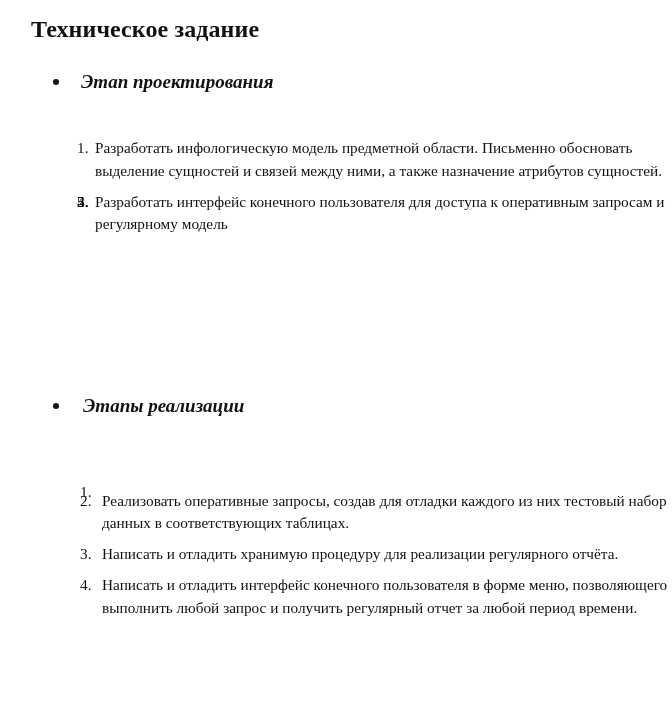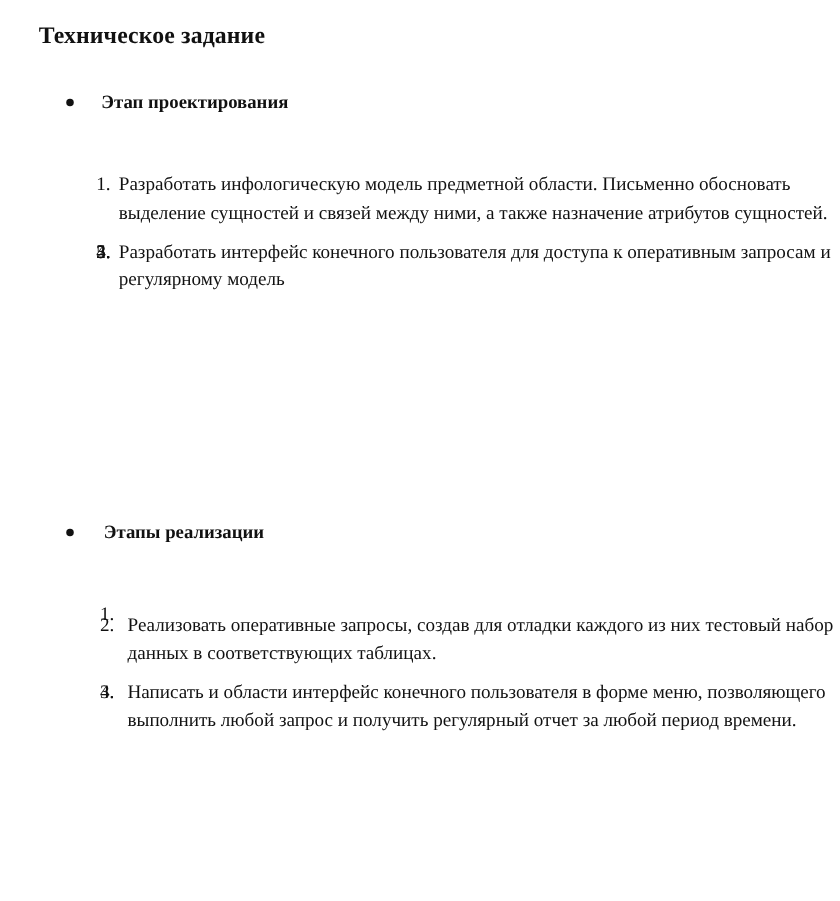--- a/index.html
+++ b/index.html
@@ -12,21 +12,21 @@
       height: 721px;
       position: relative;
       overflow: hidden;
       font-family: "Liberation Serif", "DejaVu Serif", serif;
       color: #111111;
     }
     .title {
       position: absolute;
       left: 31px;
       top: 17px;
-      font-size: 19px;
+      font-size: 24px;
       font-weight: bold;
       line-height: 24px;
       letter-spacing: 0.1px;
     }
     .section-head {
       position: absolute;
       left: 0;
       width: 672px;
       height: 24px;
     }
@@ -36,22 +36,23 @@
       top: 7px;
       width: 6px;
       height: 6px;
       border-radius: 50%;
       background: #111;
     }
     .section-label {
       position: absolute;
       left: 81px;
       top: 0;
-      font-size: 15px;
+      font-size: 19px;
       font-weight: bold;
+      font-style: italic;
       line-height: 20px;
     }
     .olist {
       position: absolute;
       left: 0;
       width: 672px;
       margin: 0;
       padding: 0;
       list-style: none;
     }
@@ -101,35 +102,36 @@
     </li>
     <li class="oitem">
       <span class="num">4.</span>
     </li>
     <li class="oitem">
       <span class="num">5.</span>
       <span class="txt">Разработать интерфейс конечного пользователя для доступа к оперативным запросам и регулярному модель</span>
     </li>
   </ol>
 
-  <div class="section-head" style="top:416px;">
+  <div class="section-head" style="top:396px;">
     <span class="bullet"></span>
     <span class="section-label" style="left:83px;">Этапы реализации</span>
   </div>
 
   <ol class="olist" id="list2" style="top:481px;">
     <li class="oitem">
       <span class="num">1.</span>
     </li>
     <li class="oitem">
       <span class="num">2.</span>
       <span class="txt">Реализовать оперативные запросы, создав для отладки каждого из них тестовый набор данных в соответствующих таблицах.</span>
     </li>
     <li class="oitem">
       <span class="num">3.</span>
+      <span class="txt">Написать и отладить хранимую процедуру для реализации регулярного отчёта.</span>
     </li>
     <li class="oitem">
       <span class="num">4.</span>
-      <span class="txt">Написать и области интерфейс конечного пользователя в форме меню, позволяющего выполнить любой запрос и получить регулярный отчет за любой период времени.</span>
+      <span class="txt">Написать и отладить интерфейс конечного пользователя в форме меню, позволяющего выполнить любой запрос и получить регулярный отчет за любой период времени.</span>
     </li>
   </ol>
 
 </div>
 
 </body></html>

